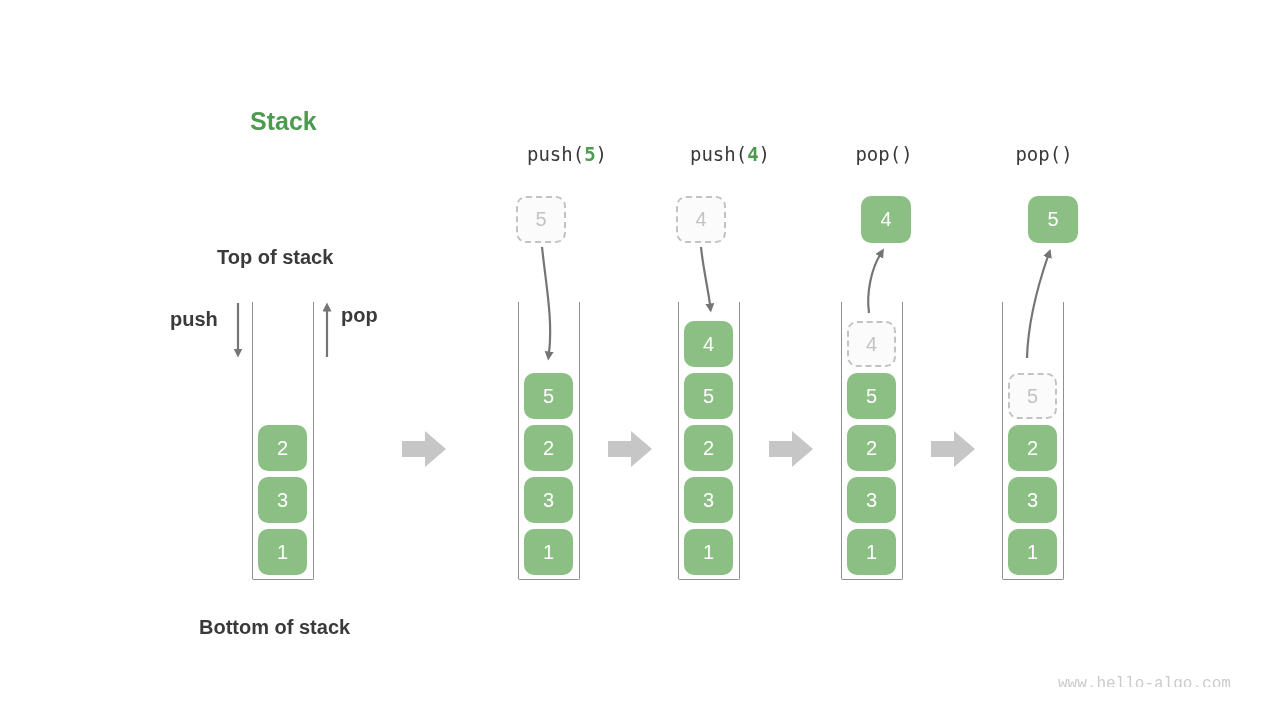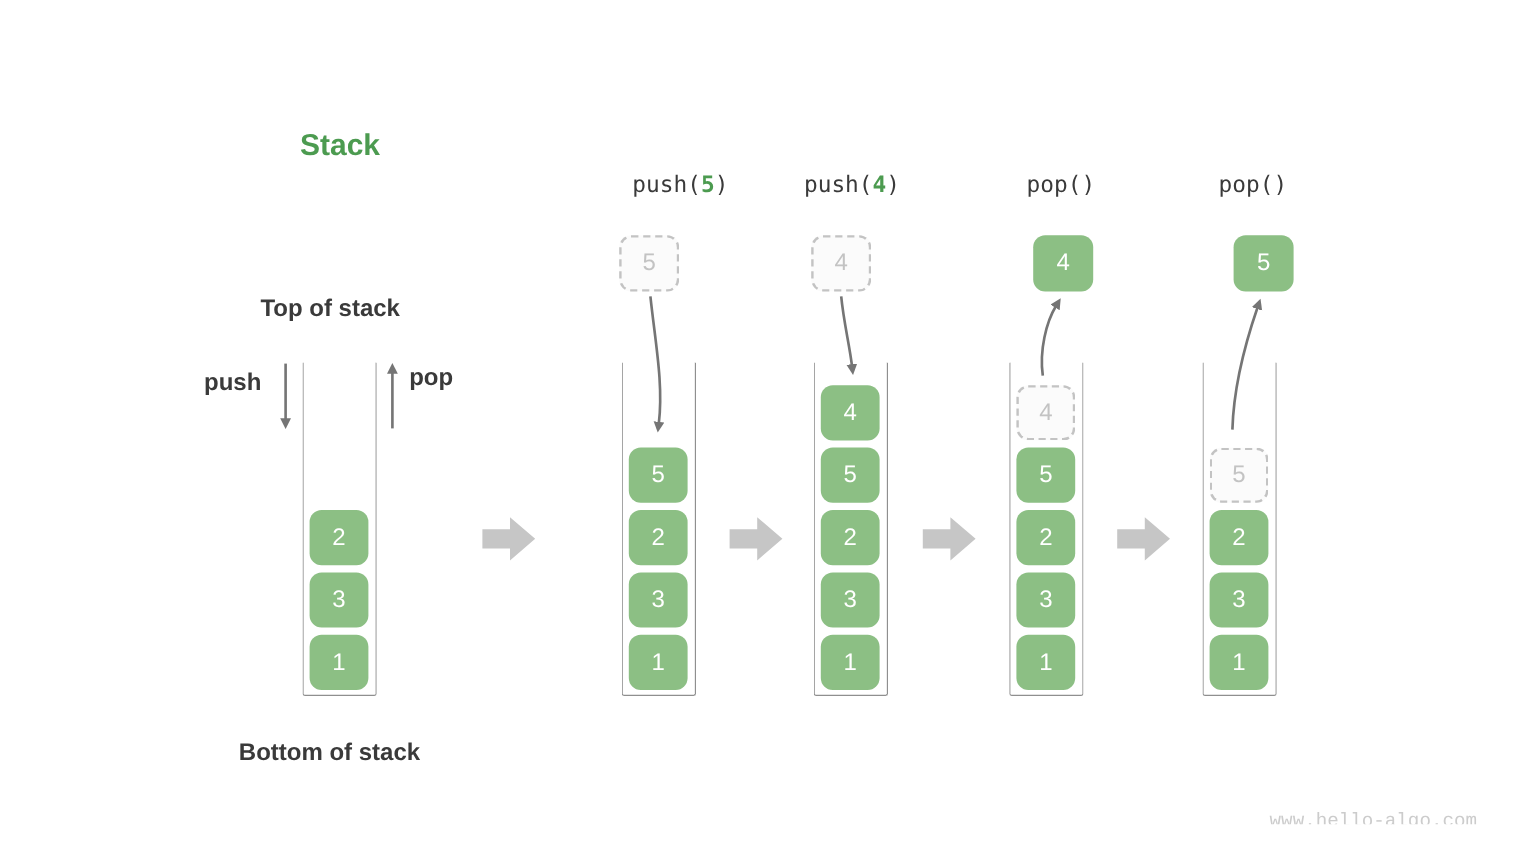--- a/index.html
+++ b/index.html
@@ -102,21 +102,21 @@
     <polygon class="block-arrow" points="931,441 954,441 954,431 975,449 954,467 954,457 931,457"></polygon>
   </svg>
 
   <div class="title">Stack</div>
   <div class="label" style="left:217px;top:246px;">Top of stack</div>
   <div class="label" style="left:199px;top:616px;">Bottom of stack</div>
   <div class="label" style="left:170px;top:308px;">push</div>
   <div class="label" style="left:341px;top:304px;">pop</div>
 
   <div class="op" style="left:567px;"><span>push(</span><span class="arg">5</span><span>)</span></div>
-  <div class="op" style="left:710px;text-align:center;"><span>push(</span><span class="arg">4</span><span>)</span></div>
+  <div class="op" style="left:730px;text-align:center;"><span>push(</span><span class="arg">4</span><span>)</span></div>
   <div class="op" style="left:884px;"><span>pop(</span><span class="arg"></span><span>)</span></div>
   <div class="op" style="left:1044px;"><span>pop(</span><span class="arg"></span><span>)</span></div>
 
   <div class="fbox dashed" style="left:516px;top:196px;">5</div>
   <div class="fbox dashed" style="left:676px;top:196px;">4</div>
   <div class="fbox solid" style="left:861px;top:196px;">4</div>
   <div class="fbox solid" style="left:1028px;top:196px;">5</div>
 
   <div class="stack" style="left:252px;">
     <div class="cell solid r2">2</div>

